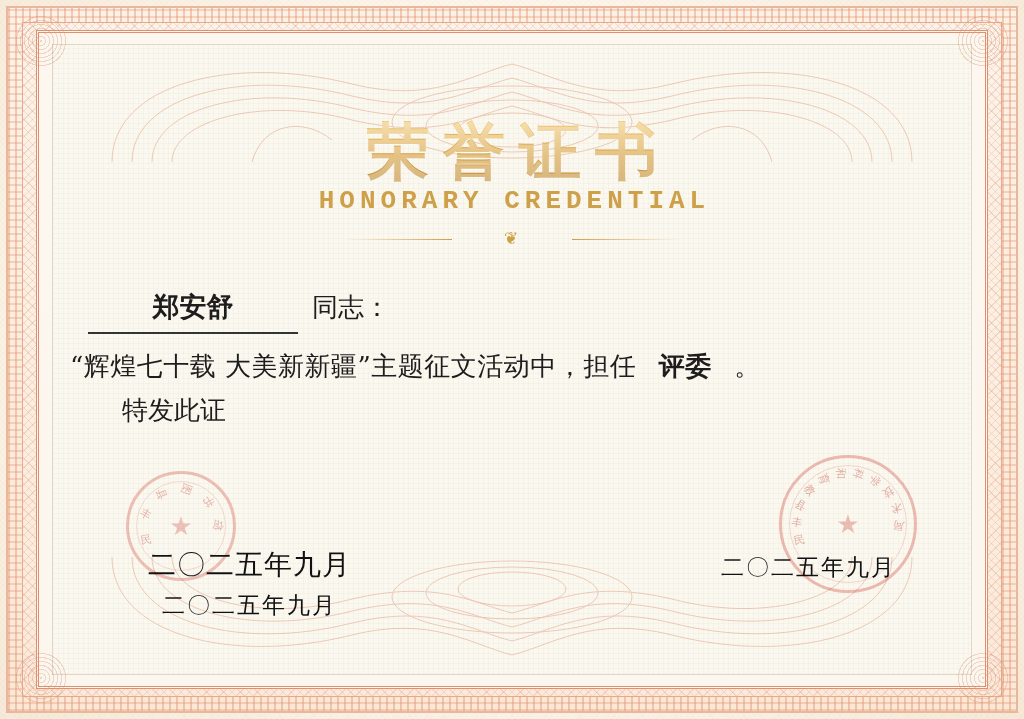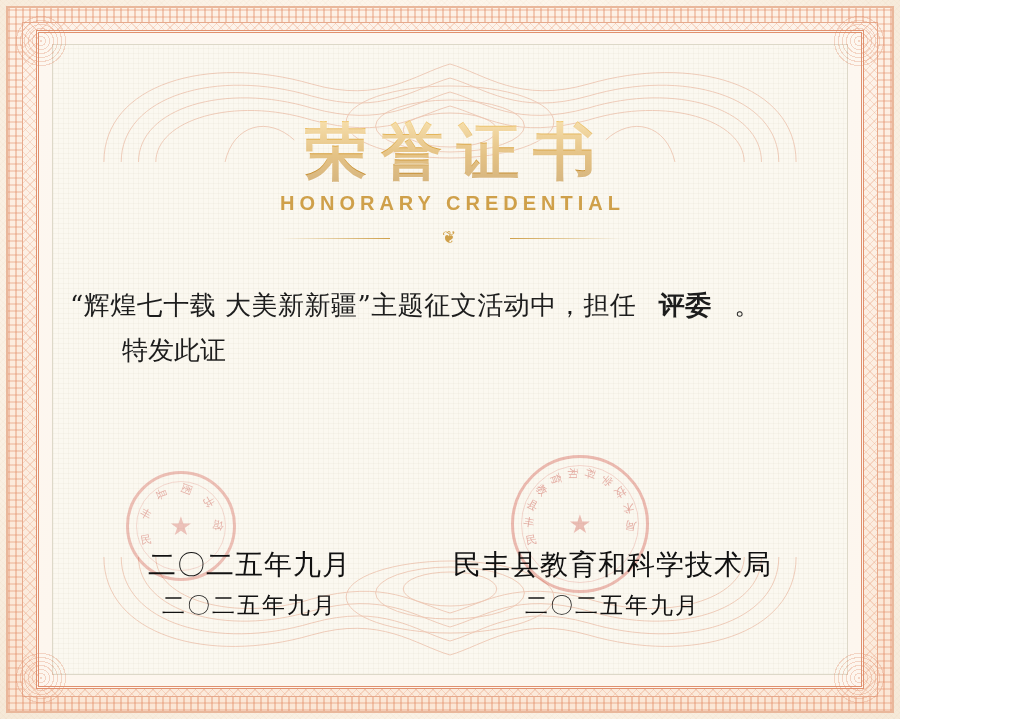--- a/index.html
+++ b/index.html
@@ -10,21 +10,21 @@
   body {
     width: 1024px;
     height: 719px;
     overflow: hidden;
     font-family: "Liberation Serif", serif;
   }
 
   
   .certificate {
     position: relative;
-    width: 900px;
+    width: 1024px;
     height: 719px;
     background:
       radial-gradient(ellipse at 50% 45%, #fffdf8 0%, #fdf6ec 55%, #f6e9d8 100%);
     box-sizing: border-box;
   }
 
   
   .paper-texture {
     position: absolute;
     inset: 0;
@@ -114,23 +114,22 @@
     color: #d9a441;
     background: linear-gradient(180deg, #f3cd7a 0%, #d39a34 55%, #b9822a 100%);
     -webkit-background-clip: text;
     background-clip: text;
     color: transparent;
     text-shadow: 0 1px 0 rgba(255,255,255,0.4);
     line-height: 1.1;
     padding-left: 14px;
   }
   .cert-subtitle {
-    margin-top: 6px;
-    font-family: Liberation Sans, sans-serif;
-    font-size: 20px;
+    font-family: Liberation Mono, monospace;
+    font-size: 26px;
     letter-spacing: 5px;
     color: #cfa04a;
     font-weight: 700;
     padding-left: 5px;
   }
   .divider {
     margin: 12px auto 0;
     width: 340px;
     height: 22px;
     position: relative;
@@ -182,21 +181,21 @@
     margin-left: 14px;
     font-size: 26px;
   }
   .para {
     margin-top: 6px;
     text-indent: 2em;
     letter-spacing: 0.5px;
   }
   .para.no-indent-cont {
     text-indent: 0;
-    margin-top: 2px;
+    margin-top: 10px;
   }
   .role-blank {
     display: inline-block;
     min-width: 86px;
     text-align: center;
     padding: 0 6px;
     font-weight: 600;
   }
   .para-last {
     margin-top: 0;
@@ -334,20 +333,23 @@
       <div class="cert-title">荣誉证书</div>
       <div class="cert-subtitle">HONORARY CREDENTIAL</div>
       <div class="divider">
         <span class="line left"></span>
         <span class="orn">❦</span>
         <span class="line right"></span>
       </div>
     </div>
 
     <div class="body-text">
+      <div class="salutation">
+        <span class="name-blank">郑安舒</span><span class="salut-suffix">同志：</span>
+      </div>
 
 
       <div class="para no-indent-cont">
         <span>“辉煌七十载 大美新新疆”主题征文活动中，担任</span><span class="role-blank">评委</span><span>。</span>
       </div>
 
       <div class="para-last">特发此证</div>
     </div>
 
     <div class="sign-area">
@@ -380,20 +382,19 @@
               <span style="transform: rotate(-40deg) translate(0px, -56px) rotate(90deg);">教</span>
               <span style="transform: rotate(-20deg) translate(0px, -56px) rotate(90deg);">育</span>
               <span style="transform: rotate(0deg) translate(0px, -56px) rotate(90deg);">和</span>
               <span style="transform: rotate(20deg) translate(0px, -56px) rotate(90deg);">科</span>
               <span style="transform: rotate(40deg) translate(0px, -56px) rotate(90deg);">学</span>
               <span style="transform: rotate(60deg) translate(0px, -56px) rotate(90deg);">技</span>
               <span style="transform: rotate(80deg) translate(0px, -56px) rotate(90deg);">术</span>
               <span style="transform: rotate(100deg) translate(0px, -56px) rotate(90deg);">局</span>
             </div>
         </div>
-        <div class="org">民丰县教育和科学技术局</div>
         <div class="date">二〇二五年九月</div>
       </div>
 
     </div>
 
   </div>
 </div>
 
 </body></html>

